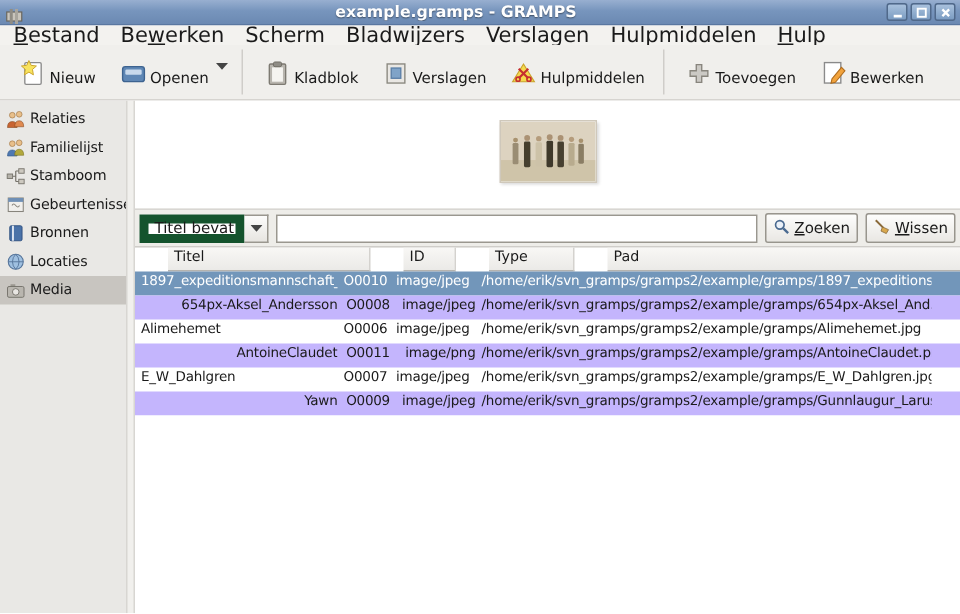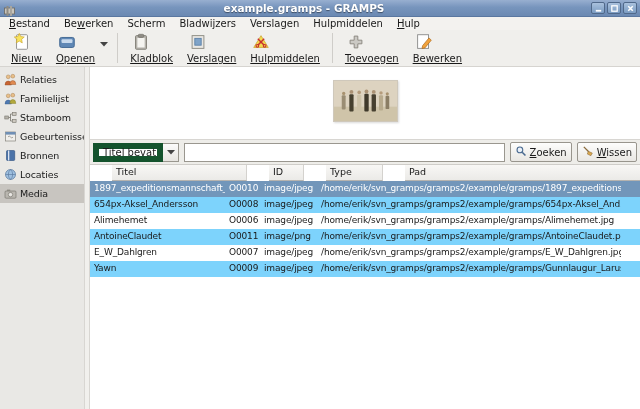--- a/index.html
+++ b/index.html
@@ -28,34 +28,33 @@
     width: 14px; height: 12px; margin-left: 2px; border-radius: 2px;
     background: linear-gradient(#a9c1dd, #7b9cc2);
     border: 1px solid #50698a;
     display: flex; align-items: center; justify-content: center;
   }
   .winbtn svg { width: 9px; height: 9px; display:block; }
   
   .menubar {
     height: 13px; flex: 0 0 13px; background: #f3f2ef;
     display: flex; align-items: center; padding-left: 2px;
-    font-size: 10px;
+    font-size: 14px;
   }
   .menu-item { padding: 0 7px; white-space: nowrap; }
   
   .toolbar {
     height: 37px; flex: 0 0 37px; background: #f0efec;
     border-bottom: 1px solid #d6d4d0;
     display: flex; align-items: center; padding: 0 4px;
   }
   .tbtn {
-    display: flex; flex-direction: column; align-items: flex-start;
+    display: flex; flex-direction: row; align-items: flex-end;
     padding: 1px 7px 0 7px; font-size: 10px; line-height: 13px;
     white-space: nowrap;
-    text-decoration: underline;
   }
   .tbtn .ticon { width: 22px; height: 20px; }
   .tbtn .ticon svg { width: 22px; height: 20px; display:block; }
   .tool-arrow { width: 12px; height: 20px; display:flex; align-items:center; justify-content:center; margin: -13px 2px 0 -4px; }
   .tool-arrow svg { width: 8px; height: 6px; }
   .tsep { width: 1px; height: 30px; background: #cfcdc9; margin: 0 5px; flex: 0 0 1px; }
   
   .body { flex: 1; display: flex; overflow: hidden; }
   .sidebar {
     width: 84px; flex: 0 0 84px; background: #e9e8e5; padding-top: 3px;
@@ -107,21 +106,21 @@
   .fbtn svg { width: 12px; height: 12px; }
   
   .table { flex: 1; display: flex; flex-direction: column; overflow: hidden; }
   .thead { display: flex; height: 16px; flex: 0 0 16px; font-size: 9.5px; }
   .th {
     background: linear-gradient(#f8f7f5, #ebeae7);
     border-right: 1px solid #d4d2ce; border-bottom: 1px solid #b5b3af;
     padding: 1px 0 0 4px; white-space: nowrap; overflow: hidden; margin-left: 22px;
   }
   .tr { display: flex; height: 16px; flex: 0 0 16px; font-size: 9px; }
-  .tr.alt { background: #7dd3fc; }
+  .tr.alt { background: #c4b5fd; text-align: right; }
   .tr.selected { background: #7296ba; color: #fff; }
   .td { padding: 2px 0 0 4px; white-space: nowrap; overflow: hidden; letter-spacing: -0.15px; }
   .tbody-rest { flex: 1; background: #fff; }
 </style>
 </head>
 <body>
 
 <div class="window">
 
   <div class="titlebar">

